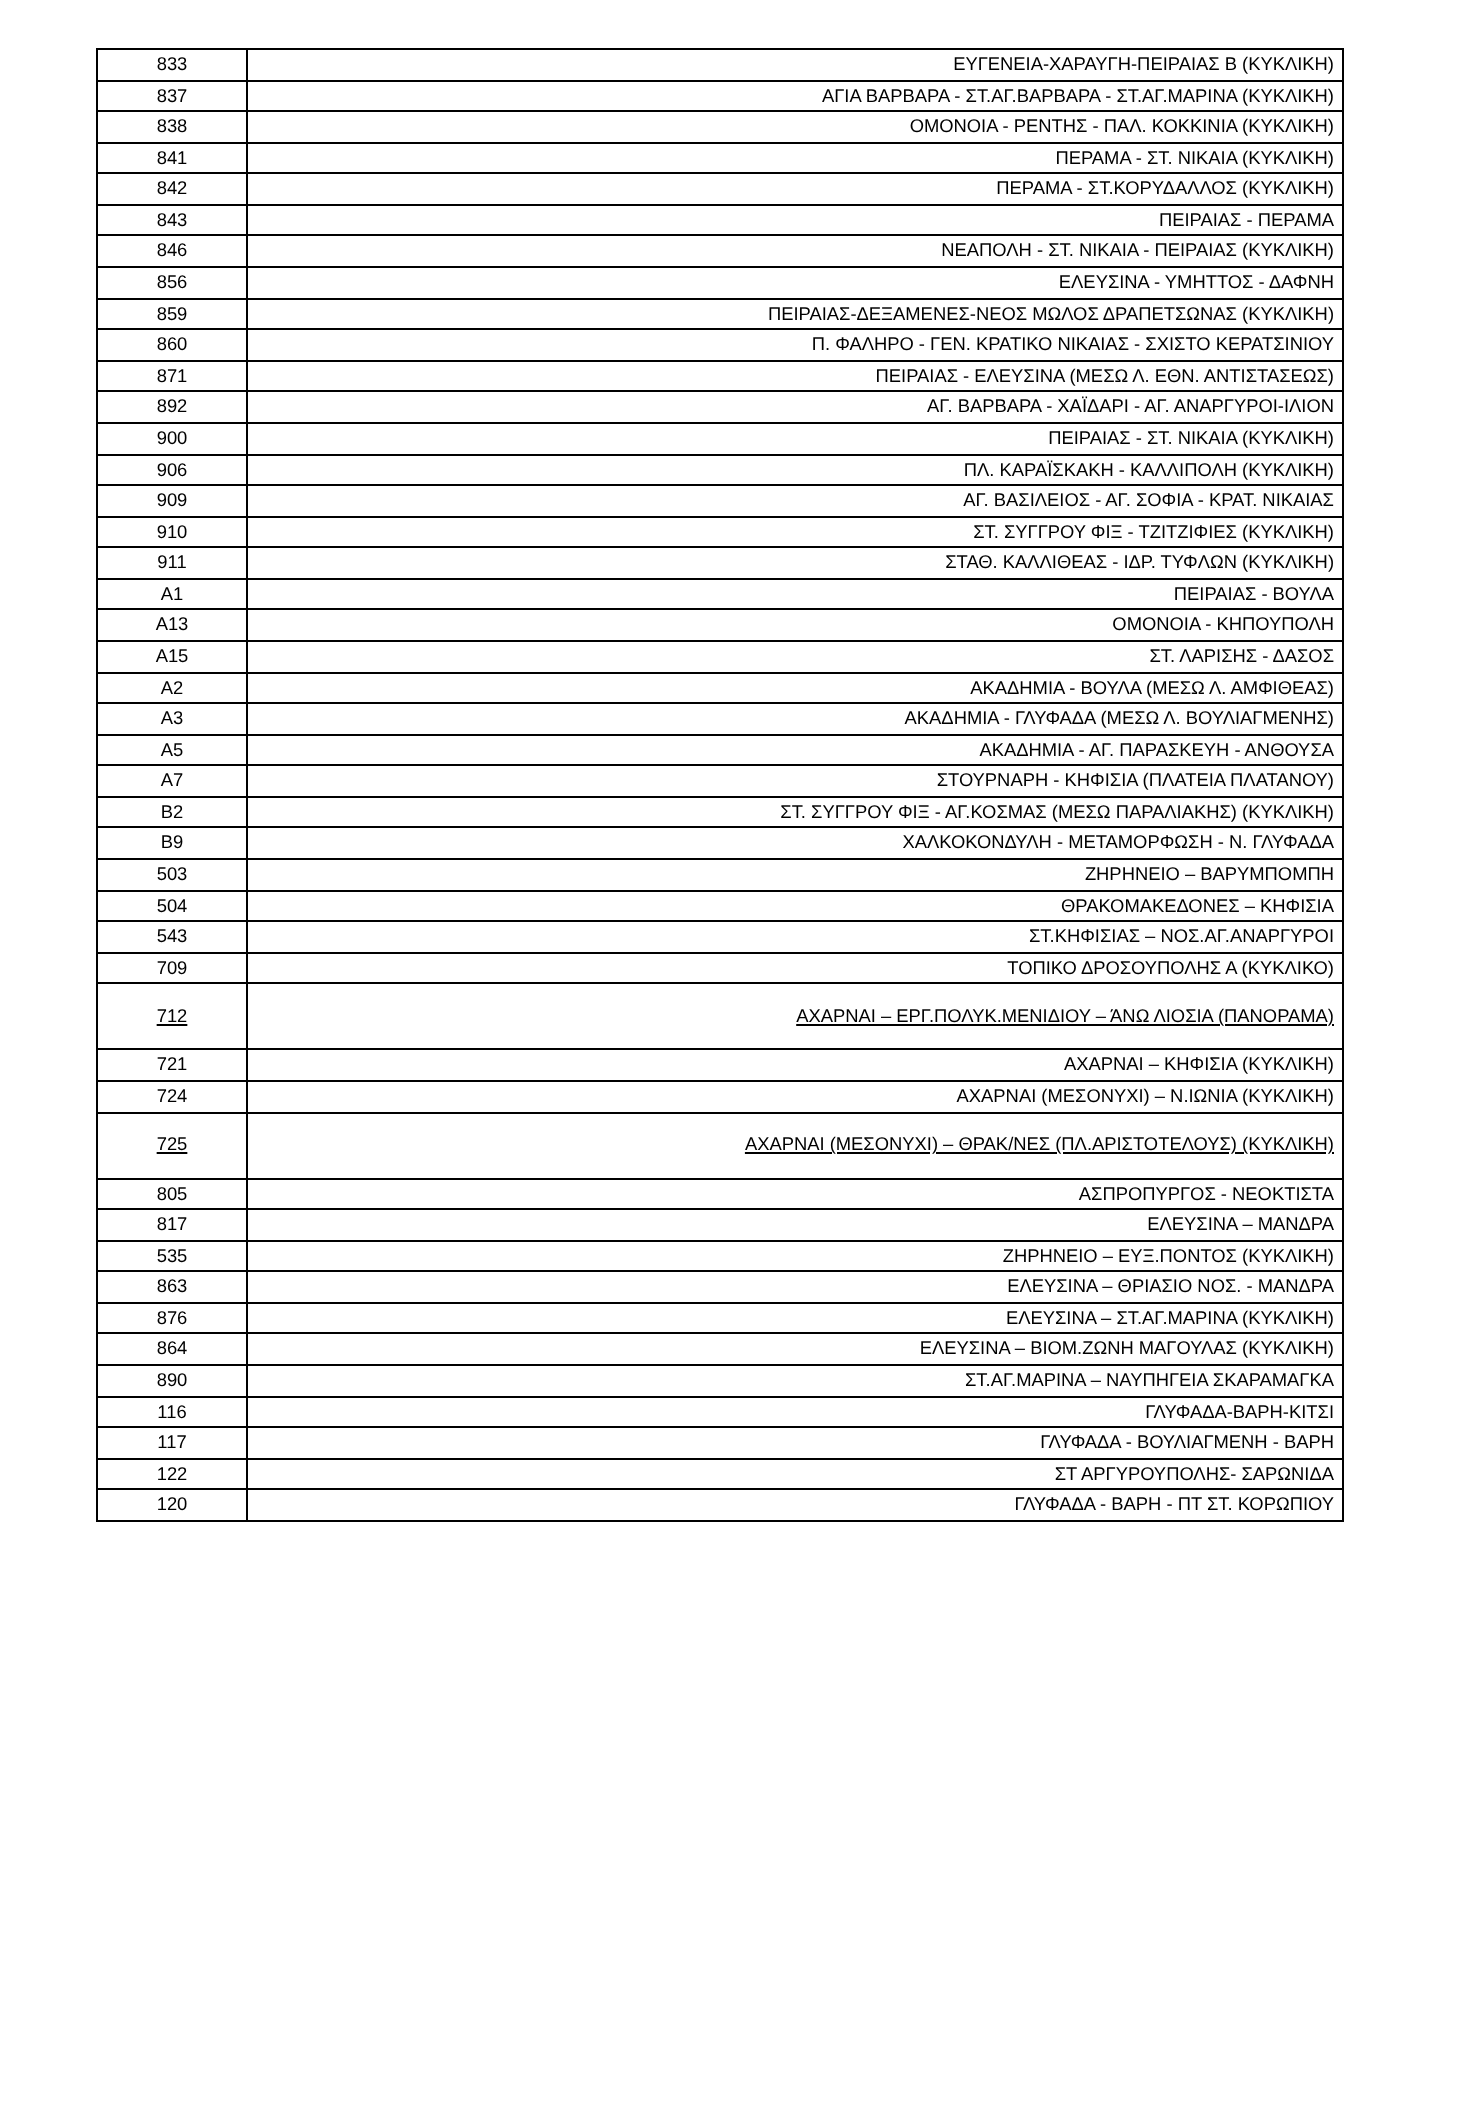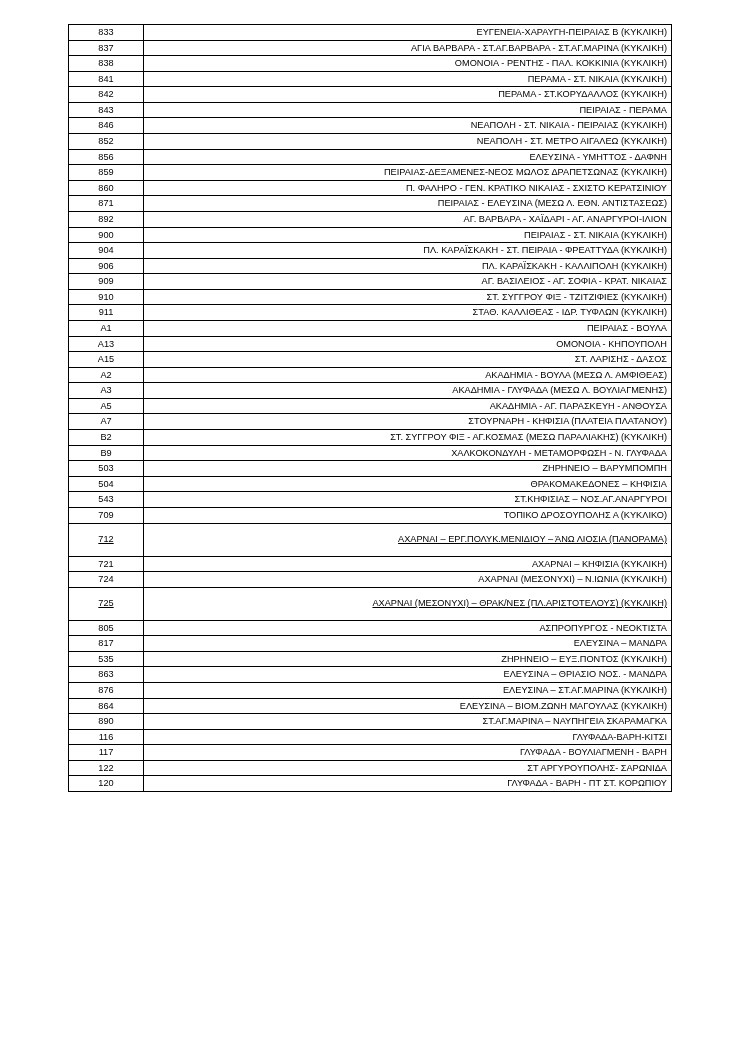--- a/index.html
+++ b/index.html
@@ -10,21 +10,21 @@
   body {
     width: 734px;
     height: 1055px;
     font-family: "Liberation Sans", sans-serif;
     color: #000000;
   }
   .page {
     box-sizing: border-box;
     width: 734px;
     height: 1055px;
-    padding: 24px 62px 0 68px;
+    padding: 24px 62px 0 48px;
     background: #ffffff;
   }
   table.route-table {
     border-collapse: collapse;
     width: 100%;
     table-layout: fixed;
   }
   table.route-table td {
     border: 1px solid #000000;
     font-size: 9.2px;
@@ -75,24 +75,20 @@
         </tr>
         <tr>
           <td class="code">843</td>
           <td class="desc">ΠΕΙΡΑΙΑΣ - ΠΕΡΑΜΑ</td>
         </tr>
         <tr>
           <td class="code">846</td>
           <td class="desc">ΝΕΑΠΟΛΗ -  ΣΤ. ΝΙΚΑΙΑ - ΠΕΙΡΑΙΑΣ (ΚΥΚΛΙΚΗ)</td>
         </tr>
         <tr>
-          <td class="code">852</td>
-          <td class="desc">ΝΕΑΠΟΛΗ - ΣΤ. ΜΕΤΡΟ ΑΙΓΑΛΕΩ (ΚΥΚΛΙΚΗ)</td>
-        </tr>
-        <tr>
           <td class="code">856</td>
           <td class="desc">ΕΛΕΥΣΙΝΑ - ΥΜΗΤΤΟΣ - ΔΑΦΝΗ</td>
         </tr>
         <tr>
           <td class="code">859</td>
           <td class="desc">ΠΕΙΡΑΙΑΣ-ΔΕΞΑΜΕΝΕΣ-ΝΕΟΣ ΜΩΛΟΣ ΔΡΑΠΕΤΣΩΝΑΣ (ΚΥΚΛΙΚΗ)</td>
         </tr>
         <tr>
           <td class="code">860</td>
           <td class="desc">Π. ΦΑΛΗΡΟ - ΓΕΝ. ΚΡΑΤΙΚΟ ΝΙΚΑΙΑΣ - ΣΧΙΣΤΟ ΚΕΡΑΤΣΙΝΙΟΥ</td>
@@ -101,24 +97,20 @@
           <td class="code">871</td>
           <td class="desc">ΠΕΙΡΑΙΑΣ - ΕΛΕΥΣΙΝΑ (ΜΕΣΩ Λ. ΕΘΝ. ΑΝΤΙΣΤΑΣΕΩΣ)</td>
         </tr>
         <tr>
           <td class="code">892</td>
           <td class="desc">ΑΓ. ΒΑΡΒΑΡΑ - ΧΑΪΔΑΡΙ - ΑΓ. ΑΝΑΡΓΥΡΟΙ-ΙΛΙΟΝ</td>
         </tr>
         <tr>
           <td class="code">900</td>
           <td class="desc">ΠΕΙΡΑΙΑΣ - ΣΤ. ΝΙΚΑΙΑ (ΚΥΚΛΙΚΗ)</td>
-        </tr>
-        <tr>
-          <td class="code">904</td>
-          <td class="desc">ΠΛ. ΚΑΡΑΪΣΚΑΚΗ - ΣΤ. ΠΕΙΡΑΙΑ - ΦΡΕΑΤΤΥΔΑ (ΚΥΚΛΙΚΗ)</td>
         </tr>
         <tr>
           <td class="code">906</td>
           <td class="desc">ΠΛ. ΚΑΡΑΪΣΚΑΚΗ - ΚΑΛΛΙΠΟΛΗ (ΚΥΚΛΙΚΗ)</td>
         </tr>
         <tr>
           <td class="code">909</td>
           <td class="desc">ΑΓ. ΒΑΣΙΛΕΙΟΣ - ΑΓ. ΣΟΦΙΑ - ΚΡΑΤ. ΝΙΚΑΙΑΣ</td>
         </tr>
         <tr>

